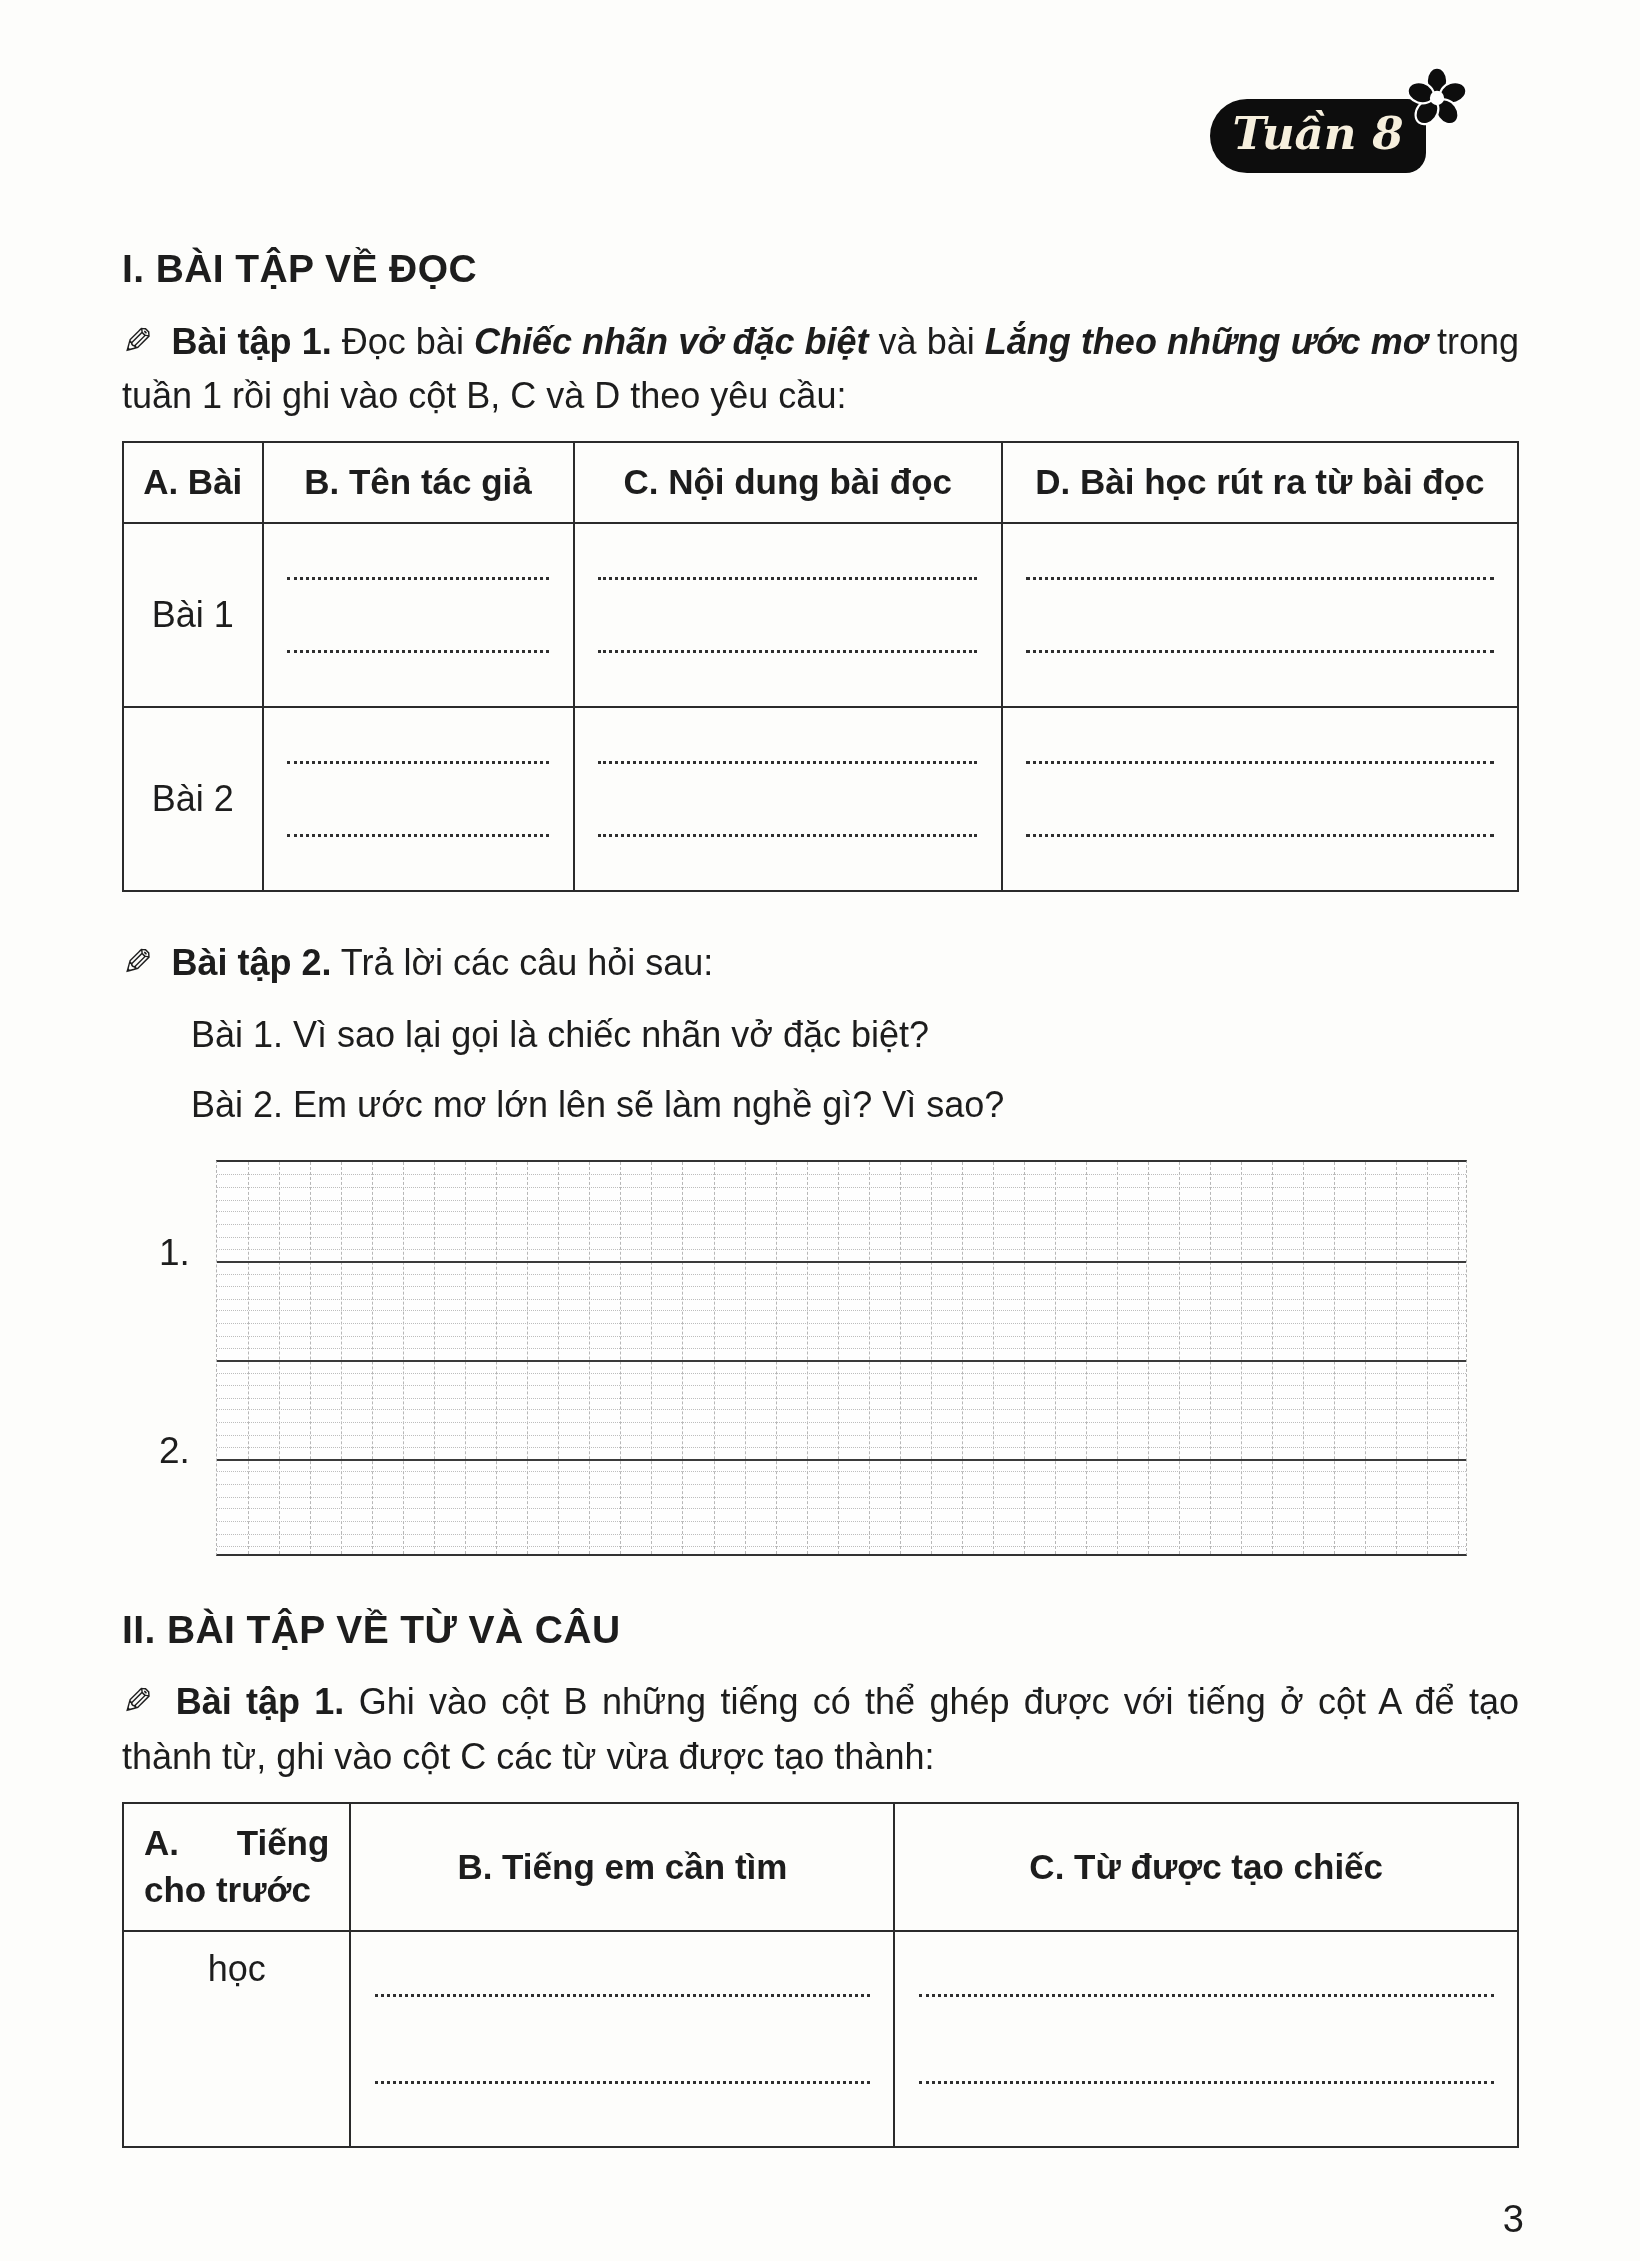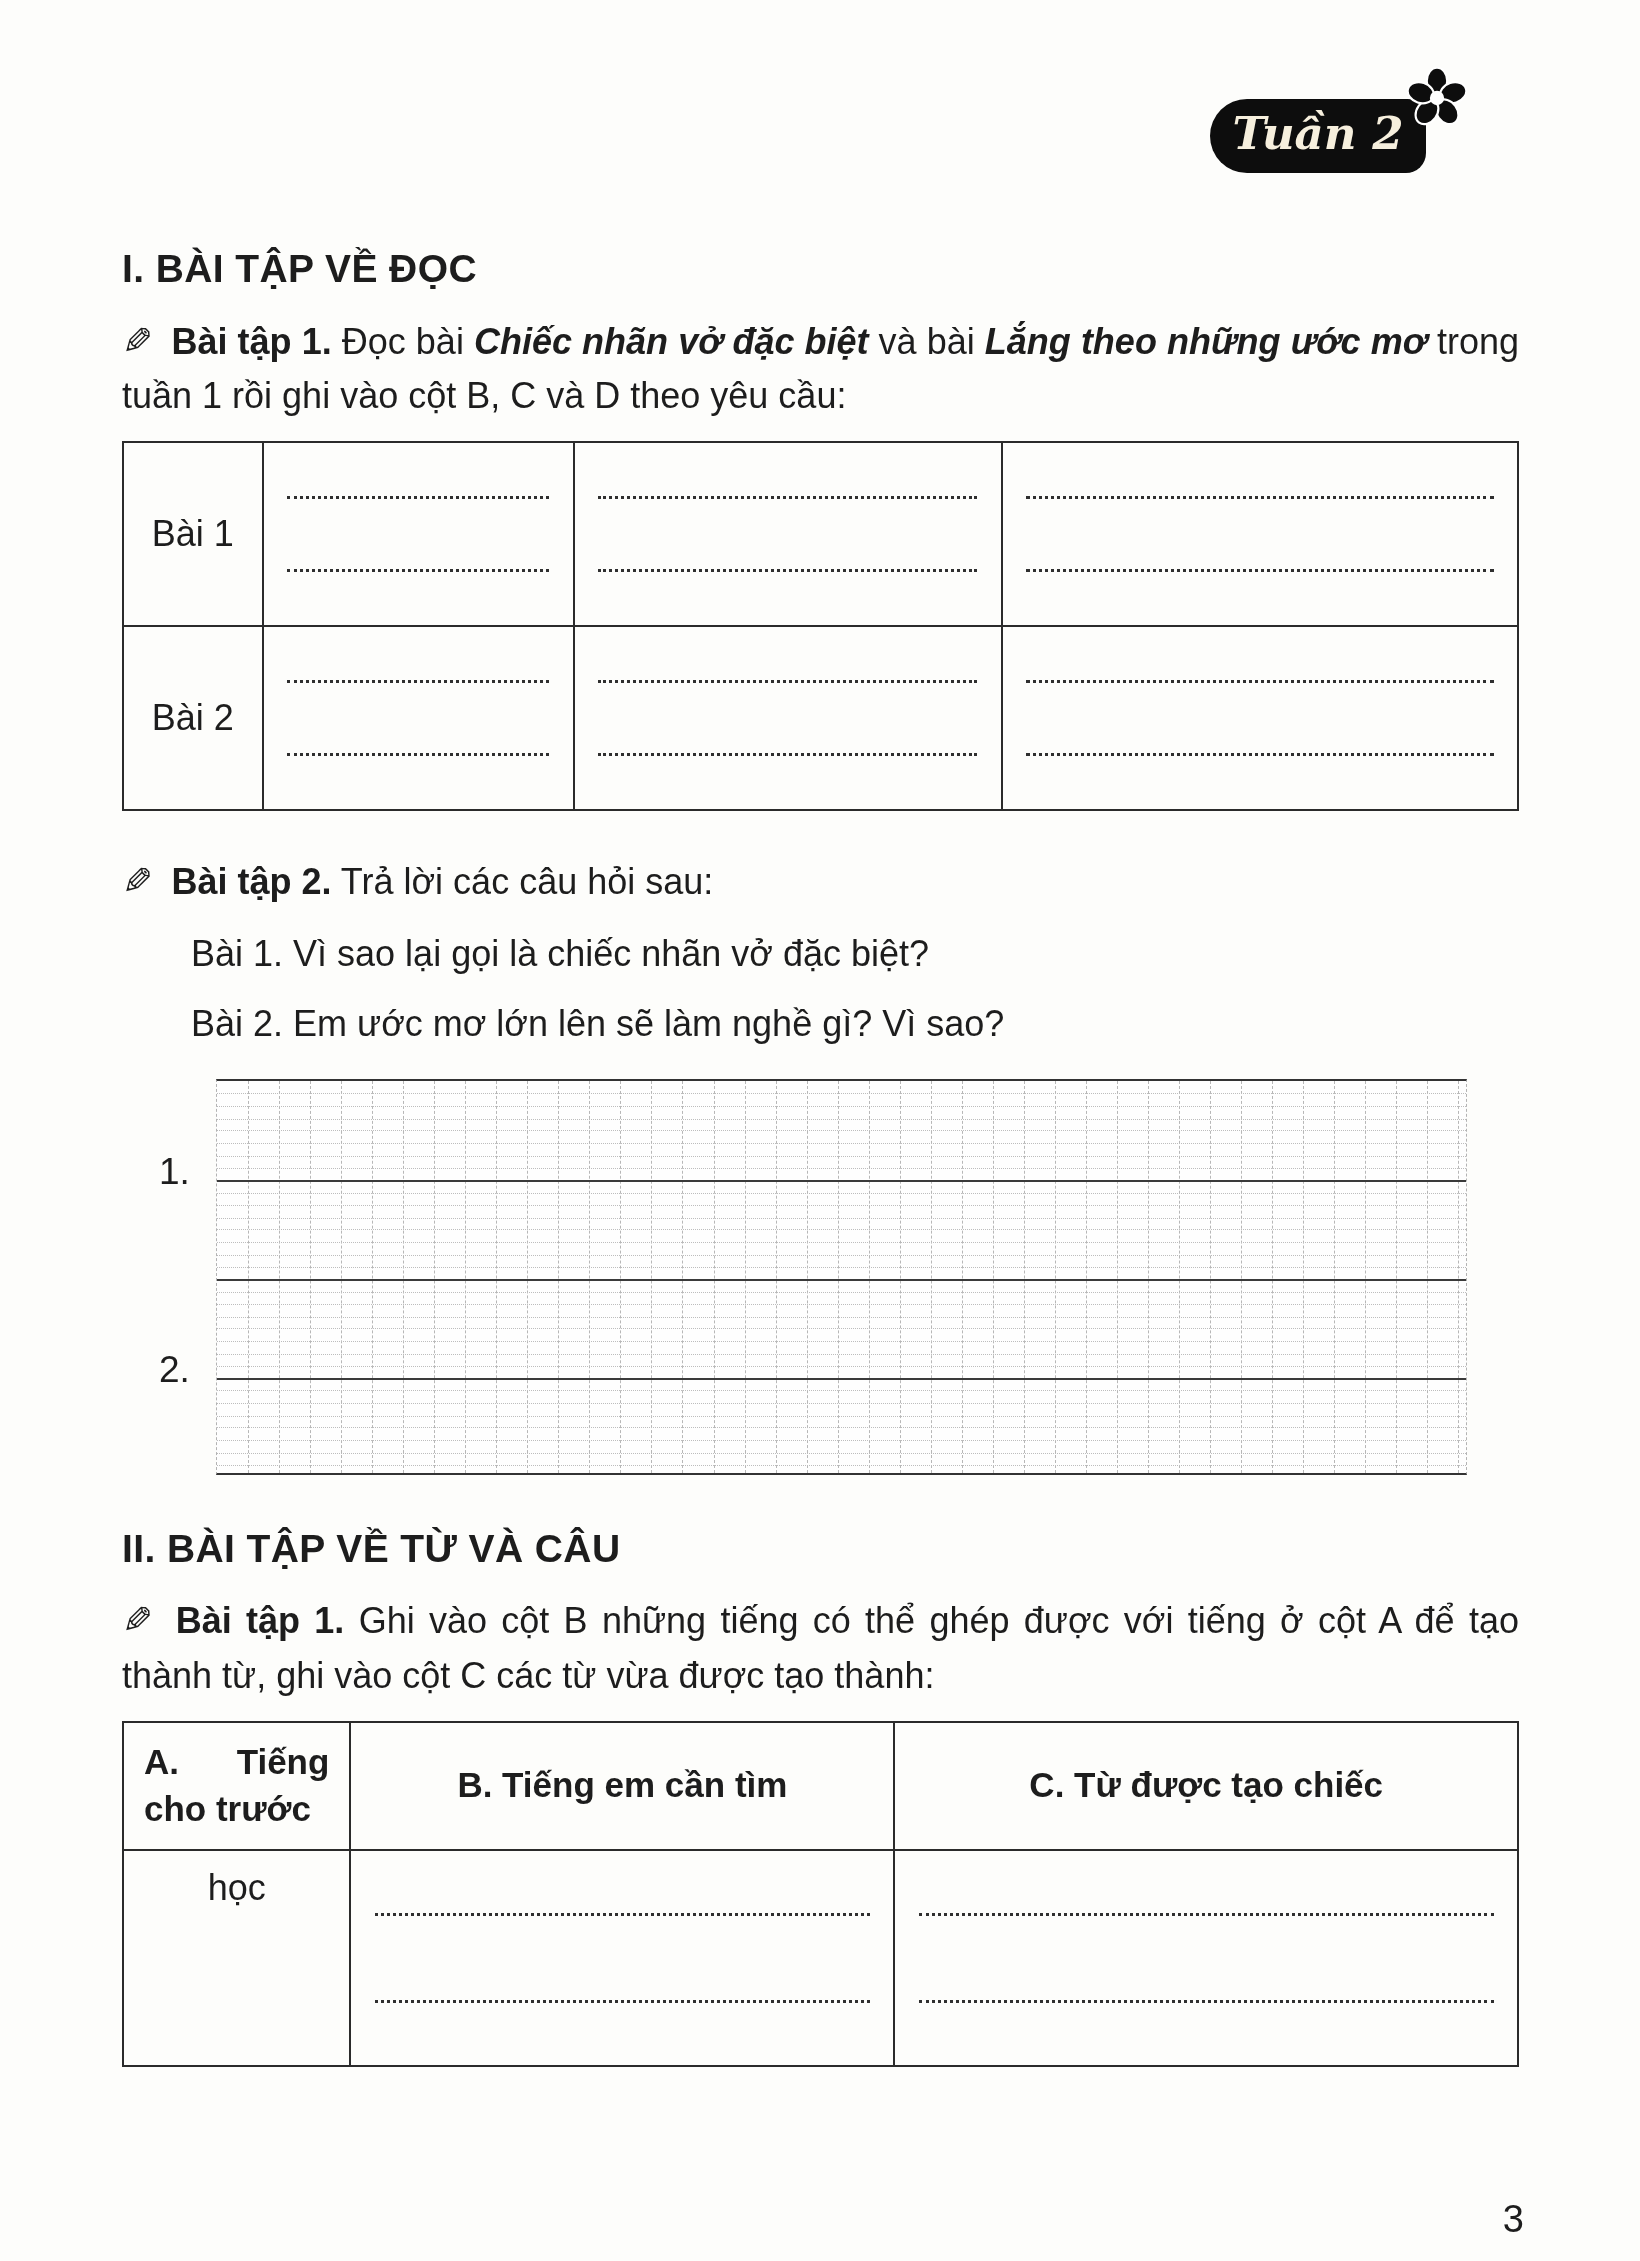--- a/index.html
+++ b/index.html
@@ -84,21 +84,21 @@
 
   
   .pagenum { position:absolute; right:117px; bottom:20px; font-size:38px; }
 </style>
 </head>
 <body>
 
 <div class="page">
 
   <div class="badge">
-    <span class="badge-text">Tuần 2</span>
+    <span class="badge-text">Tuần 8</span>
   </div>
   <svg class="flower" viewBox="0 0 40 40">
     <g fill="#0d0d0d" stroke="#ffffff" stroke-width="1.4">
       <ellipse cx="20" cy="9" rx="6.6" ry="8.6"></ellipse>
       <ellipse cx="20" cy="9" rx="6.6" ry="8.6" transform="rotate(72 20 20)"></ellipse>
       <ellipse cx="20" cy="9" rx="6.6" ry="8.6" transform="rotate(144 20 20)"></ellipse>
       <ellipse cx="20" cy="9" rx="6.6" ry="8.6" transform="rotate(216 20 20)"></ellipse>
       <ellipse cx="20" cy="9" rx="6.6" ry="8.6" transform="rotate(288 20 20)"></ellipse>
     </g>
     <circle cx="20" cy="20" r="4.6" fill="#ffffff"></circle>
@@ -117,20 +117,26 @@
   </p>
 
   <table class="wtab t1">
     <colgroup>
         <col class="c1">
         <col class="c2">
         <col class="c3">
         <col class="c4">
       </colgroup>
     <tbody>
+        <tr>
+      <th>A. Bài</th>
+      <th>B. Tên tác giả</th>
+      <th>C. Nội dung bài đọc</th>
+      <th>D. Bài học rút ra từ bài đọc</th>
+    </tr>
     <tr class="datarow">
       <td class="rlabel">Bài 1</td>
       <td class="fillc">
         <div class="dotline"></div>
         <div class="dotline"></div>
       </td>
       <td class="fillc">
         <div class="dotline"></div>
         <div class="dotline"></div>
       </td>

